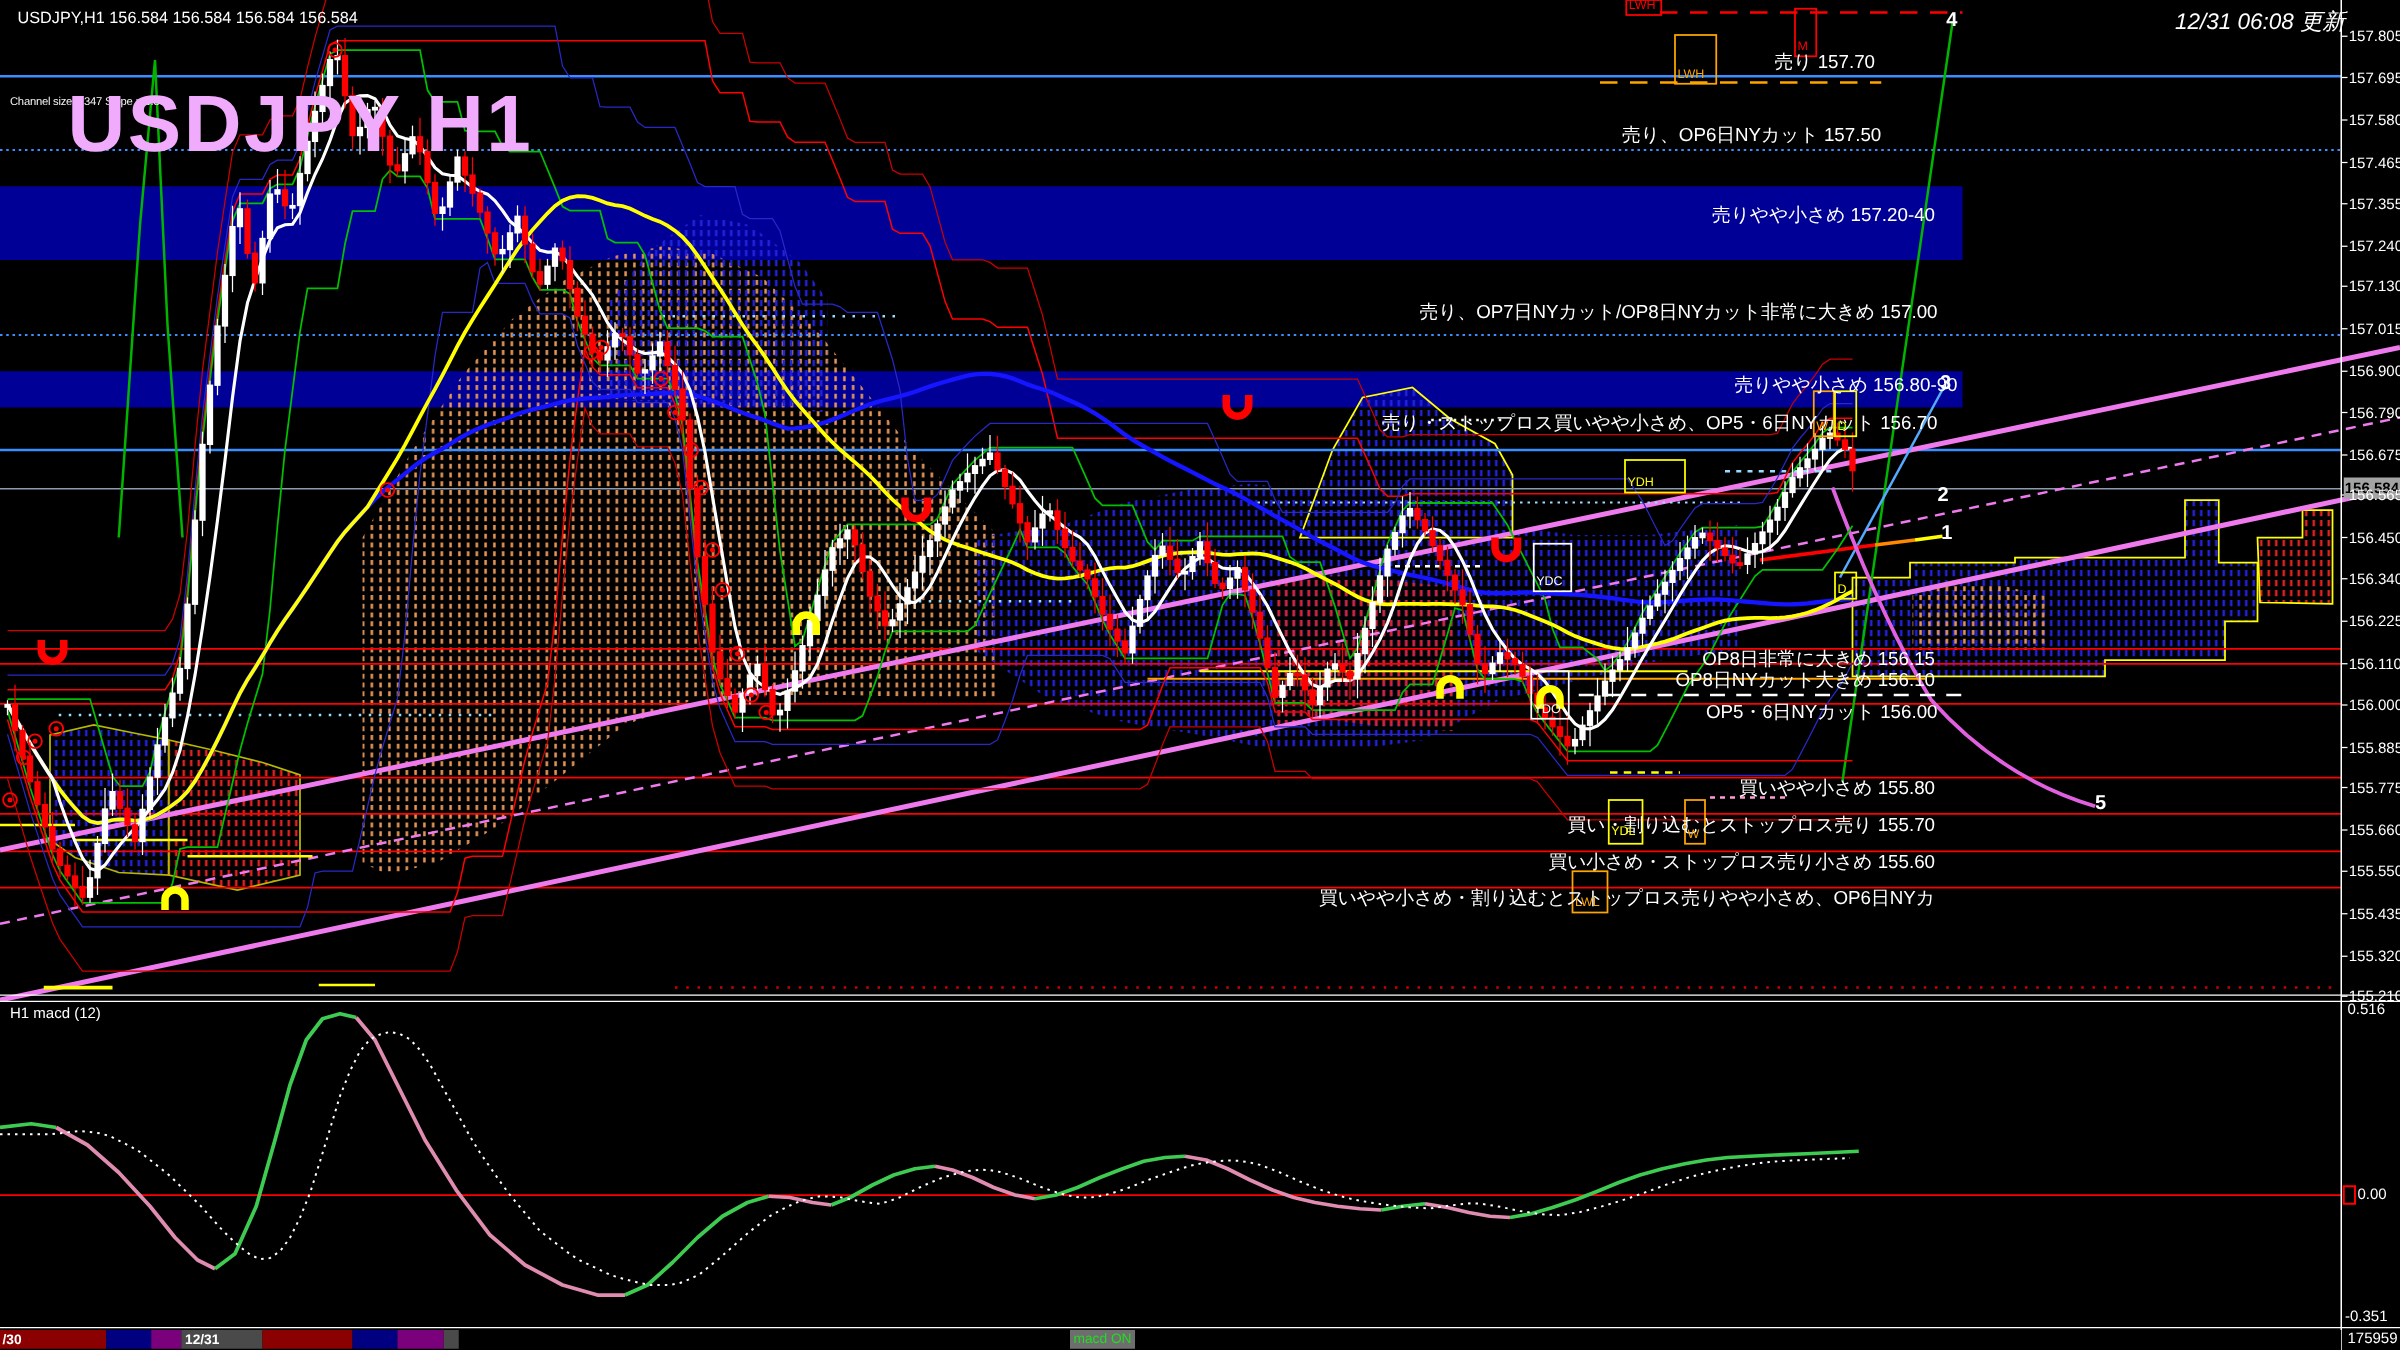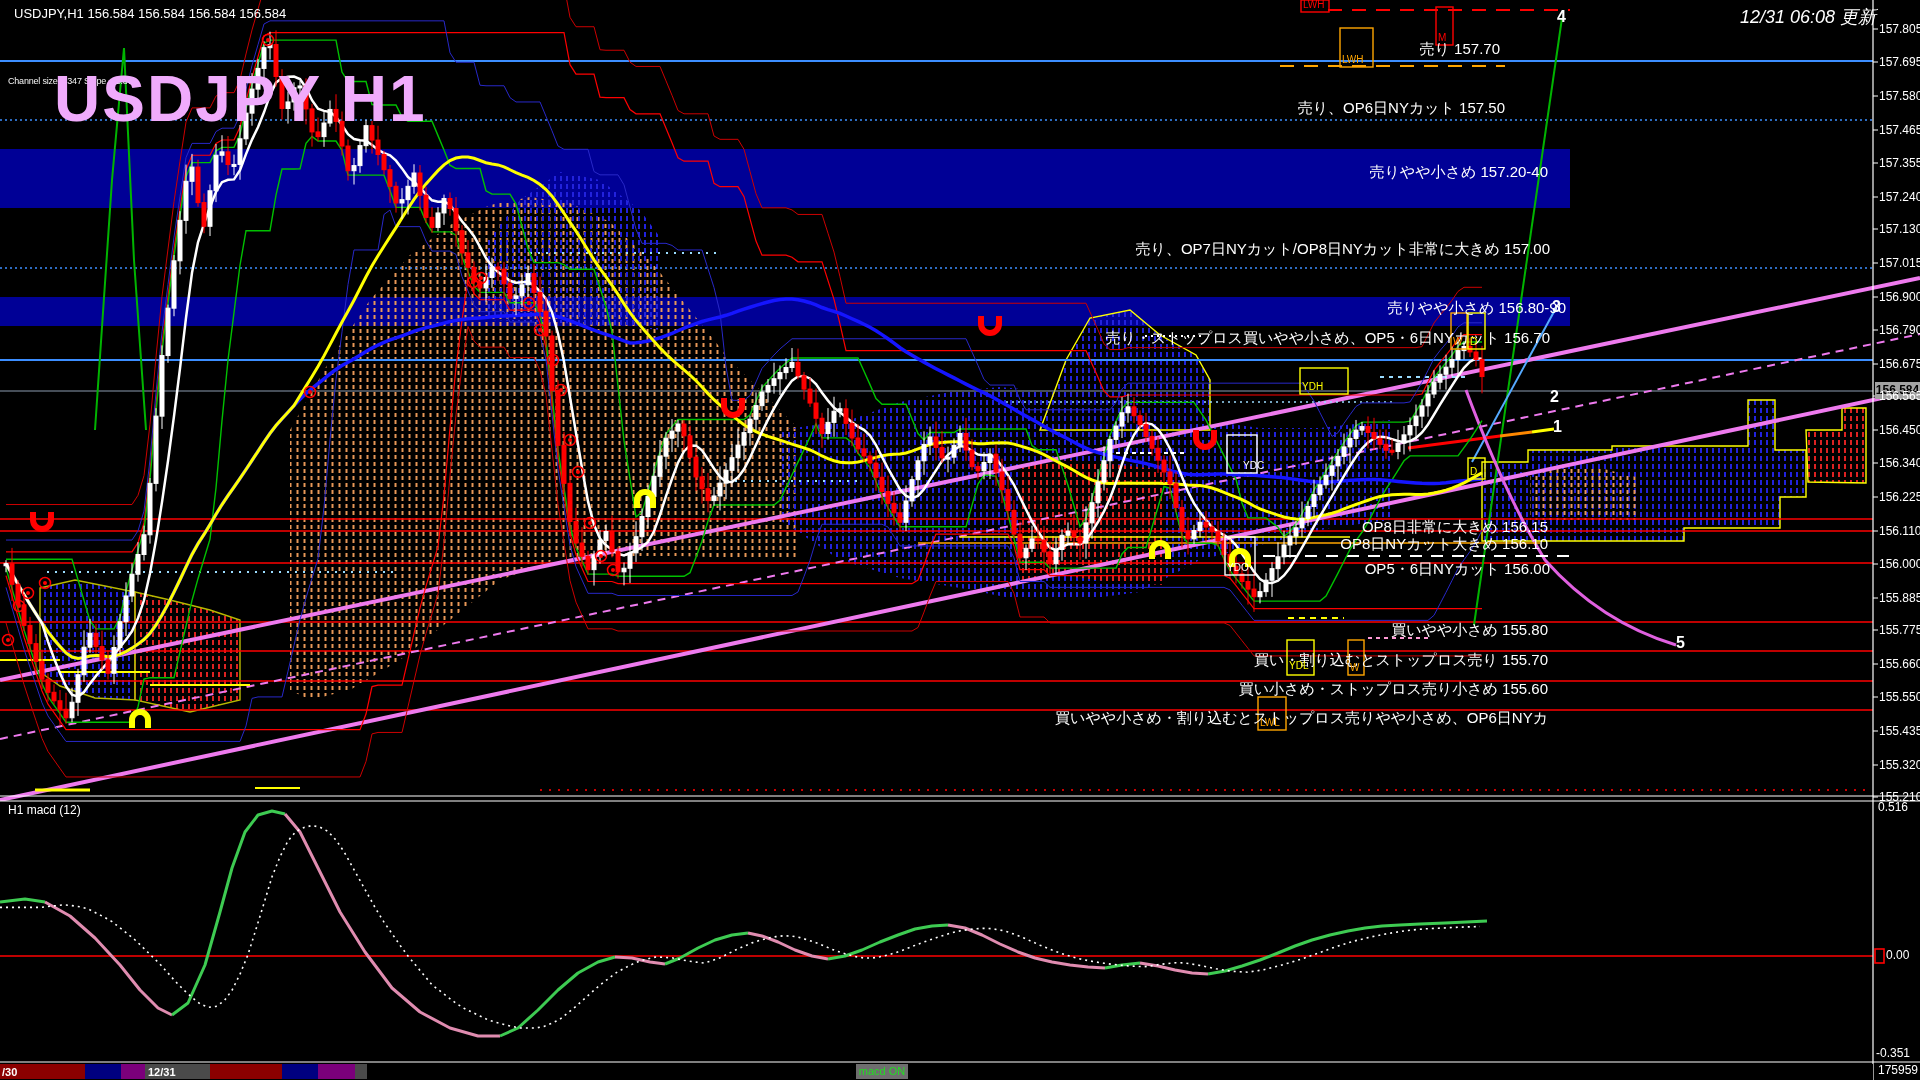--- a/index.html
+++ b/index.html
@@ -790,21 +790,21 @@
       <div class="anno" style="right: 372px; top: 709px;">買いやや小さめ・割り込むとストップロス売りやや小さめ、OP6日NYカ</div>
     </div>
   <div id="boxlabels">
       <div class="boxlab" style="left: 1303px; top: -1px; color: rgb(255, 0, 0);">LWH</div>
       <div class="boxlab" style="left: 1342px; top: 54px; color: rgb(255, 165, 0);">LWH</div>
       <div class="boxlab" style="left: 1438px; top: 32px; color: rgb(255, 0, 0);">M</div>
       <div class="boxlab" style="left: 1302px; top: 381px; color: rgb(255, 255, 0);">YDH</div>
       <div class="boxlab" style="left: 1453px; top: 336px; color: rgb(255, 165, 0);">W</div>
       <div class="boxlab" style="left: 1470px; top: 336px; color: rgb(255, 255, 0);">D</div>
       <div class="boxlab" style="left: 1470px; top: 466px; color: rgb(255, 255, 0);">D</div>
-      <div class="boxlab" style="left: 1229px; top: 460px; color: rgb(255, 255, 255); padding-left: 14px;">YDC</div>
+      <div class="boxlab" style="left: 1229px; top: 460px; color: rgb(255, 255, 255);">YDC</div>
       <div class="boxlab" style="left: 1227px; top: 562px; color: rgb(255, 255, 255);">YDO</div>
       <div class="boxlab" style="left: 1289px; top: 648px; color: rgb(255, 255, 0); margin-top: 12px;">YDL</div>
       <div class="boxlab" style="left: 1350px; top: 662px; color: rgb(255, 165, 0);">W</div>
       <div class="boxlab" style="left: 1260px; top: 717px; color: rgb(255, 165, 0); text-align: right;">LWL</div>
     </div>
   <div id="waves">
       <div class="wave" style="left: 1557px; top: 8px;">4</div>
       <div class="wave" style="left: 1552px; top: 298px;">3</div>
       <div class="wave" style="left: 1550px; top: 388px;">2</div>
       <div class="wave" style="left: 1553px; top: 418px;">1</div>

